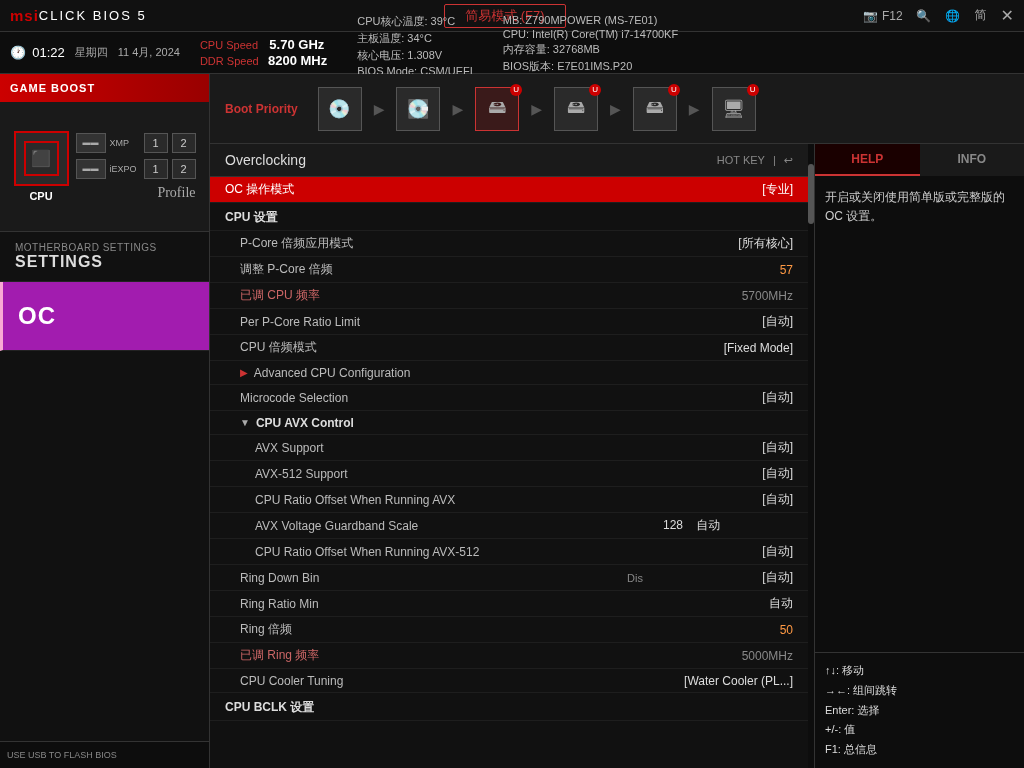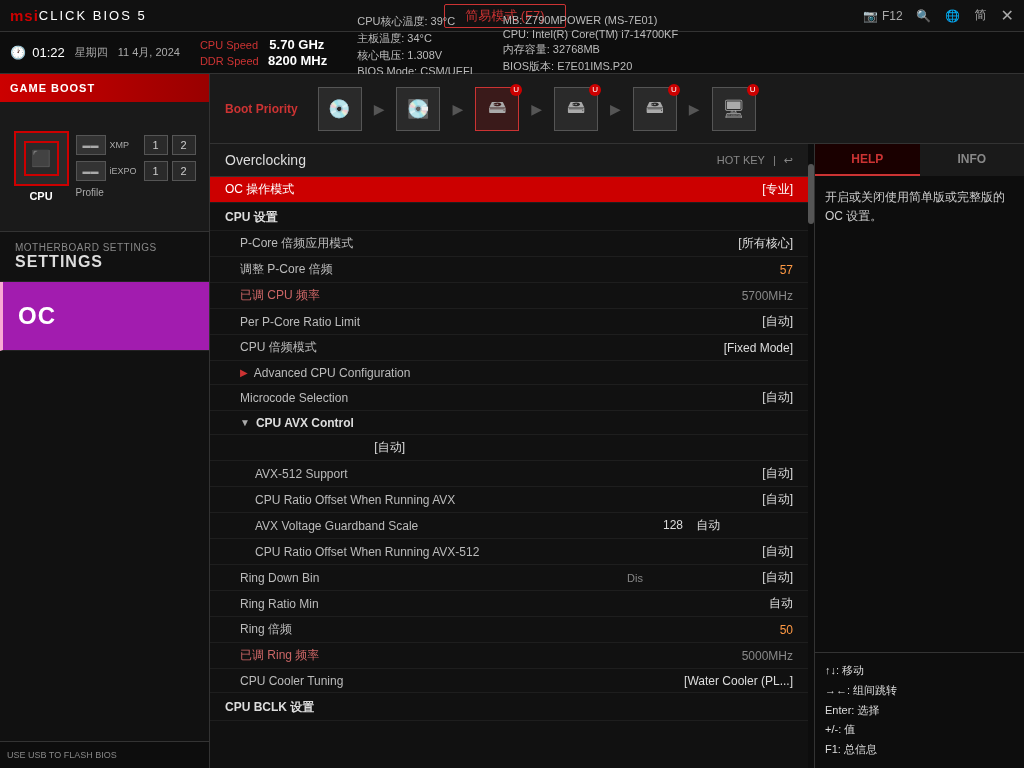--- a/index.html
+++ b/index.html
@@ -209,22 +209,23 @@
       border: 1px solid #555;
       display: flex;
       align-items: center;
       justify-content: center;
       color: #ccc;
       font-size: 11px;
       cursor: pointer;
     }
     .profile-label {
       color: #aaa;
-      font-size: 10px;
-      text-align: left;
+      font-size: 14px;
+      text-align: right;
+      font-family: Liberation Serif, serif;
     }
 
     
     .sidebar-nav {
       flex: 1;
       display: flex;
       flex-direction: column;
     }
     .sidebar-item {
       padding: 10px 15px;
@@ -689,20 +690,21 @@
             <span class="setting-name">Microcode Selection</span>
             <span class="setting-value">[自动]</span>
           </div>
 
           <div class="setting-row sub">
             <span class="setting-collapse">▼</span>
             <span class="setting-name section">CPU AVX Control</span>
           </div>
 
           <div class="setting-row sub2">
+            <span class="setting-name">AVX Support</span>
             <span class="setting-value">[自动]</span>
           </div>
 
           <div class="setting-row sub2">
             <span class="setting-name">AVX-512 Support</span>
             <span class="setting-value">[自动]</span>
           </div>
 
           <div class="setting-row sub2">
             <span class="setting-name">CPU Ratio Offset When Running AVX</span>

